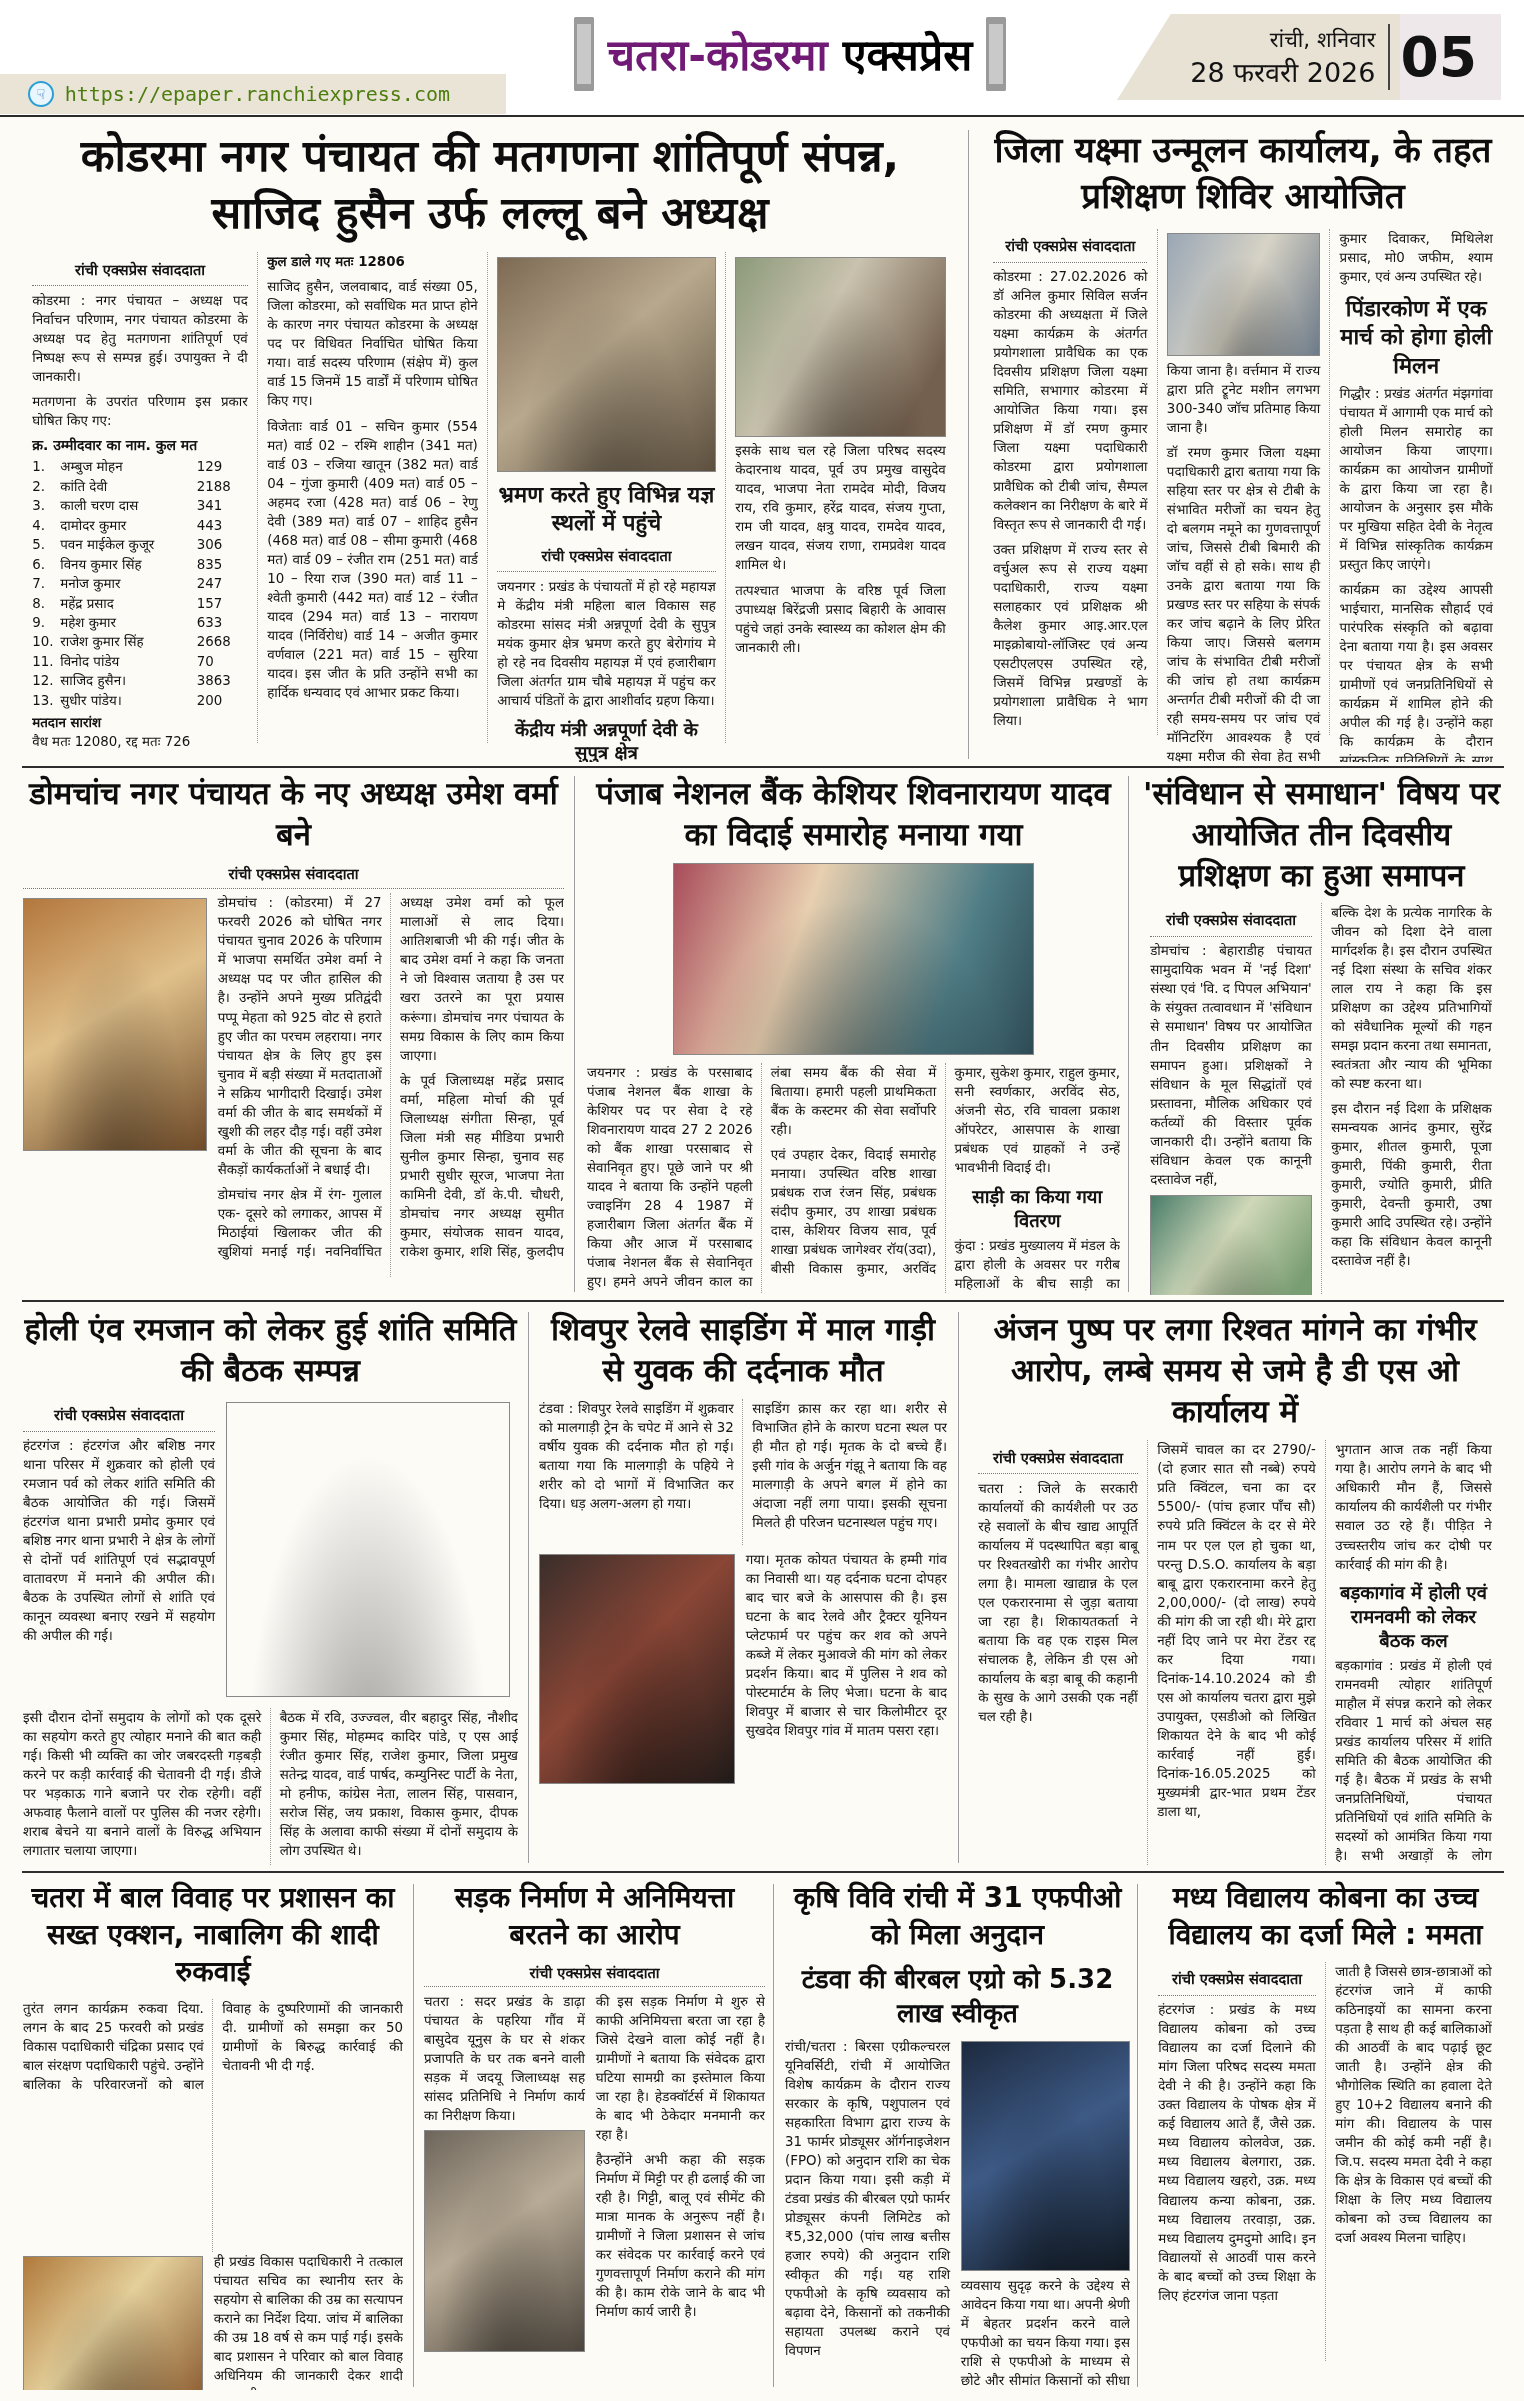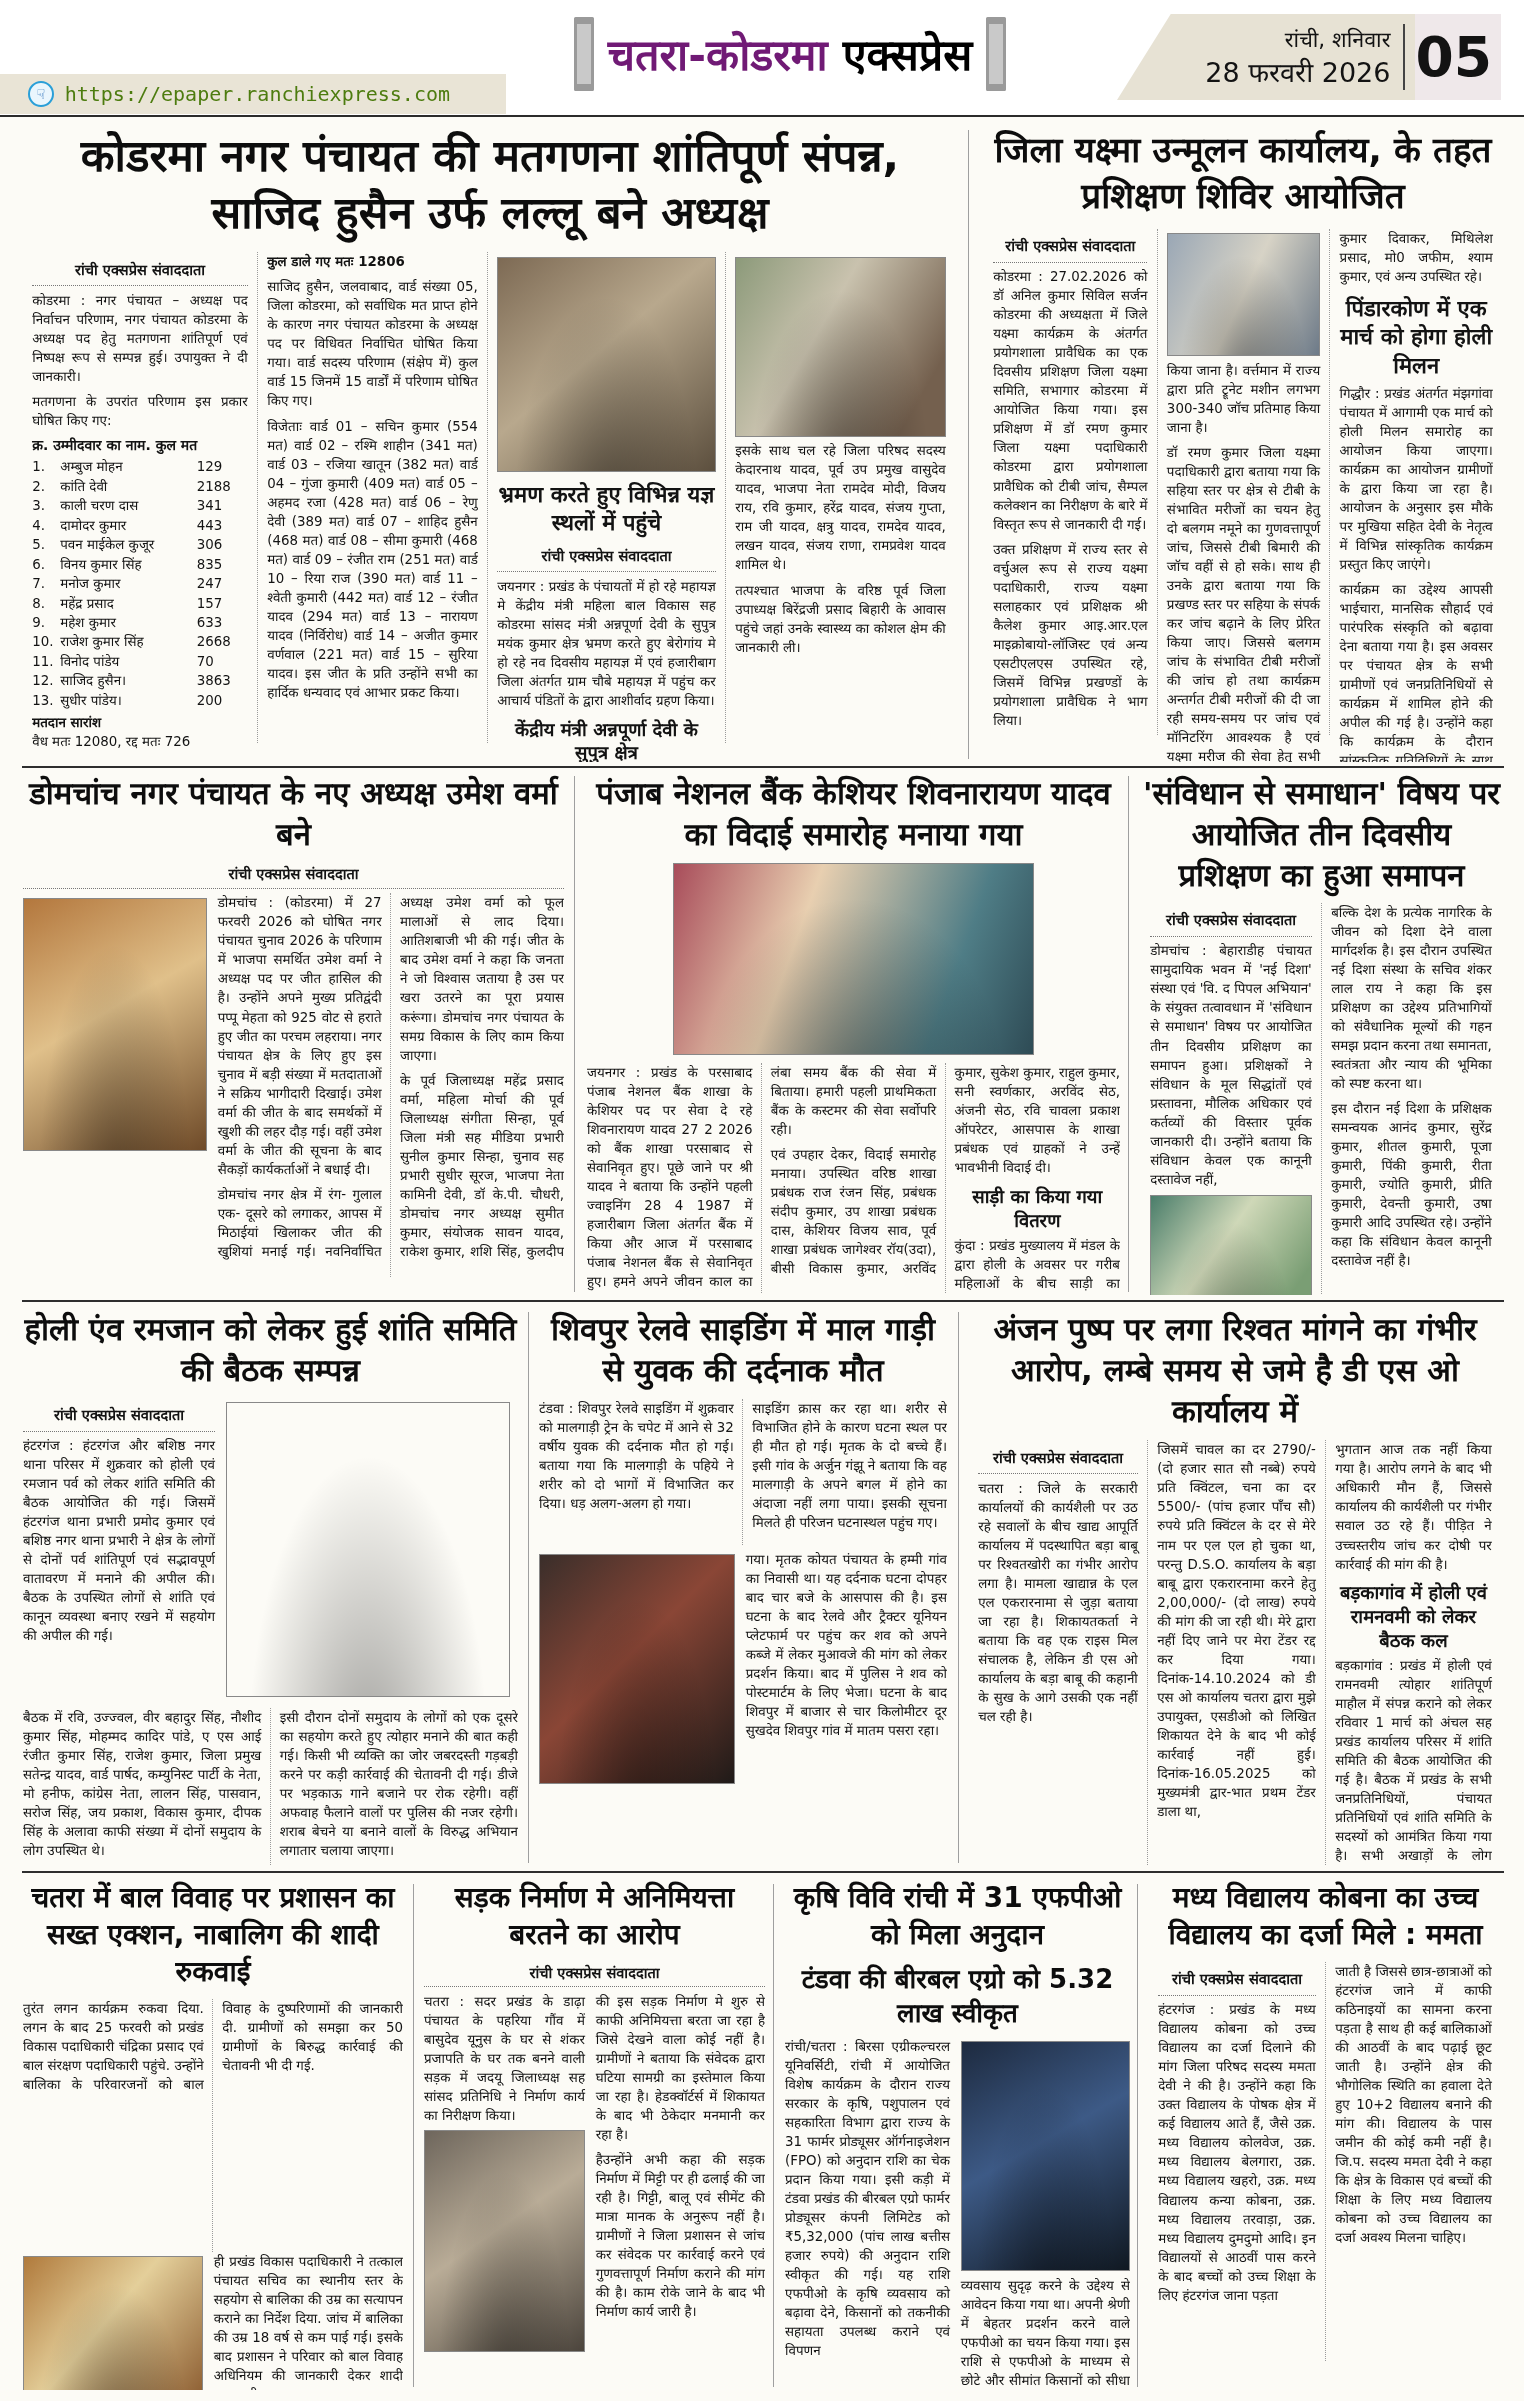--- a/index.html
+++ b/index.html
@@ -25,21 +25,21 @@
   .bracket { width:20px; height:74px; border:3.1px solid #9a9a9a; border-radius:1.5px;
              border-top-width:7.7px; border-bottom-width:7.7px; background:#c9c9c9; }
   .banner-text { font-size:43px; font-weight:800; white-space:nowrap; }
   .banner-blue { color:#701a75; }
   .banner-black { color:#000000; }
   .date-block { position:absolute; right:23px; top:14px; width:384px; height:86px; background:#e7e2d4;
                 clip-path:polygon(14% 0,100% 0,100% 100%,0 100%); display:flex; align-items:center; justify-content:flex-end; }
   .date-lines { text-align:right; padding-right:12.3px; border-right:2.3px solid #444; margin-right:10.7px; }
   .date-day { font-size:21.5px; }
   .date-date { font-size:27px; }
-  .page-num { font-size:55px; font-weight:800; padding-right:9px; background:#efe8ea; height:100%;
+  .page-num { font-size:55px; font-weight:800; padding-right:24px; background:#efe8ea; height:100%;
               display:flex; align-items:center; }
 
   
   .article { position:absolute; overflow:hidden; }
   .hl { font-weight:800; text-align:center; color:#0d0d0d; }
   .hl-main { font-size:44px; line-height:1.3; }
   .hl-xl   { font-size:35px; line-height:1.32; }
   .hl-lg   { font-size:31px; line-height:1.33; }
   .hl-md   { font-size:28px; line-height:1.32; }
   .byline { font-size:14.6px; font-weight:700; text-align:center; margin:7.7px 0 4.6px; }
@@ -281,22 +281,22 @@
   <div class="article" style="left:23px; top:1309px; width:495px; height:556px;">
     <div class="hl hl-lg">होली एंव रमजान को लेकर हुई शांति समिति की बैठक सम्पन्न</div>
     <div style="display:flex; gap:10.7px; margin-top:6.1px;">
       <div class="bt" style="width:192px;">
         <div class="byline">रांची एक्सप्रेस संवाददाता</div>
         <p>हंटरगंज : हंटरगंज और बशिष्ठ नगर थाना परिसर में शुक्रवार को होली एवं रमजान पर्व को लेकर शांति समिति की बैठक आयोजित की गई। जिसमें हंटरगंज थाना प्रभारी प्रमोद कुमार एवं बशिष्ठ नगर थाना प्रभारी ने क्षेत्र के लोगों से दोनों पर्व शांतिपूर्ण एवं सद्भावपूर्ण वातावरण में मनाने की अपील की। बैठक के उपस्थित लोगों से शांति एवं कानून व्यवस्था बनाए रखने में सहयोग की अपील की गई।</p>
       </div>
       <div class="photo" style="width:284px; height:295px; flex:none; background:linear-gradient(160deg,#7e8florian8a9,#7e88a9 0%,#cfd4d8 45%,#3f5a7c 90%);"></div>
     </div>
     <div class="bt cols-2" style="margin-top:6.1px; height:169px;">
+      <p>इसी दौरान दोनों समुदाय के लोगों को एक दूसरे का सहयोग करते हुए त्योहार मनाने की बात कही गई। किसी भी व्यक्ति का जोर जबरदस्ती गड़बड़ी करने पर कड़ी कार्रवाई की चेतावनी दी गई। डीजे पर भड़काऊ गाने बजाने पर रोक रहेगी। वहीं अफवाह फैलाने वालों पर पुलिस की नजर रहेगी। शराब बेचने या बनाने वालों के विरुद्ध अभियान लगातार चलाया जाएगा।</p>
       <p>बैठक में रवि, उज्ज्वल, वीर बहादुर सिंह, नौशीद कुमार सिंह, मोहम्मद कादिर पांडे, ए एस आई रंजीत कुमार सिंह, राजेश कुमार, जिला प्रमुख सतेन्द्र यादव, वार्ड पार्षद, कम्युनिस्ट पार्टी के नेता, मो हनीफ, कांग्रेस नेता, लालन सिंह, पासवान, सरोज सिंह, जय प्रकाश, विकास कुमार, दीपक सिंह के अलावा काफी संख्या में दोनों समुदाय के लोग उपस्थित थे।</p>
-      <p>इसी दौरान दोनों समुदाय के लोगों को एक दूसरे का सहयोग करते हुए त्योहार मनाने की बात कही गई। किसी भी व्यक्ति का जोर जबरदस्ती गड़बड़ी करने पर कड़ी कार्रवाई की चेतावनी दी गई। डीजे पर भड़काऊ गाने बजाने पर रोक रहेगी। वहीं अफवाह फैलाने वालों पर पुलिस की नजर रहेगी। शराब बेचने या बनाने वालों के विरुद्ध अभियान लगातार चलाया जाएगा।</p>
     </div>
   </div>
 
   <div class="vdiv" style="left:528px; top:1312px; height:551px;"></div>
 
   <div class="article" style="left:539px; top:1309px; width:408px; height:556px;">
     <div class="hl hl-lg">शिवपुर रेलवे साइडिंग में माल गाड़ी से युवक की दर्दनाक मौत</div>
     <div class="bt cols-2" style="margin-top:7.7px; height:146px;">
       <p>टंडवा : शिवपुर रेलवे साइडिंग में शुक्रवार को मालगाड़ी ट्रेन के चपेट में आने से 32 वर्षीय युवक की दर्दनाक मौत हो गई। बताया गया कि मालगाड़ी के पहिये ने शरीर को दो भागों में विभाजित कर दिया। धड़ अलग-अलग हो गया।</p>
       <p>साइडिंग क्रास कर रहा था। शरीर से विभाजित होने के कारण घटना स्थल पर ही मौत हो गई। मृतक के दो बच्चे हैं। इसी गांव के अर्जुन गंझू ने बताया कि वह मालगाड़ी के अपने बगल में होने का अंदाजा नहीं लगा पाया। इसकी सूचना मिलते ही परिजन घटनास्थल पहुंच गए।</p>

